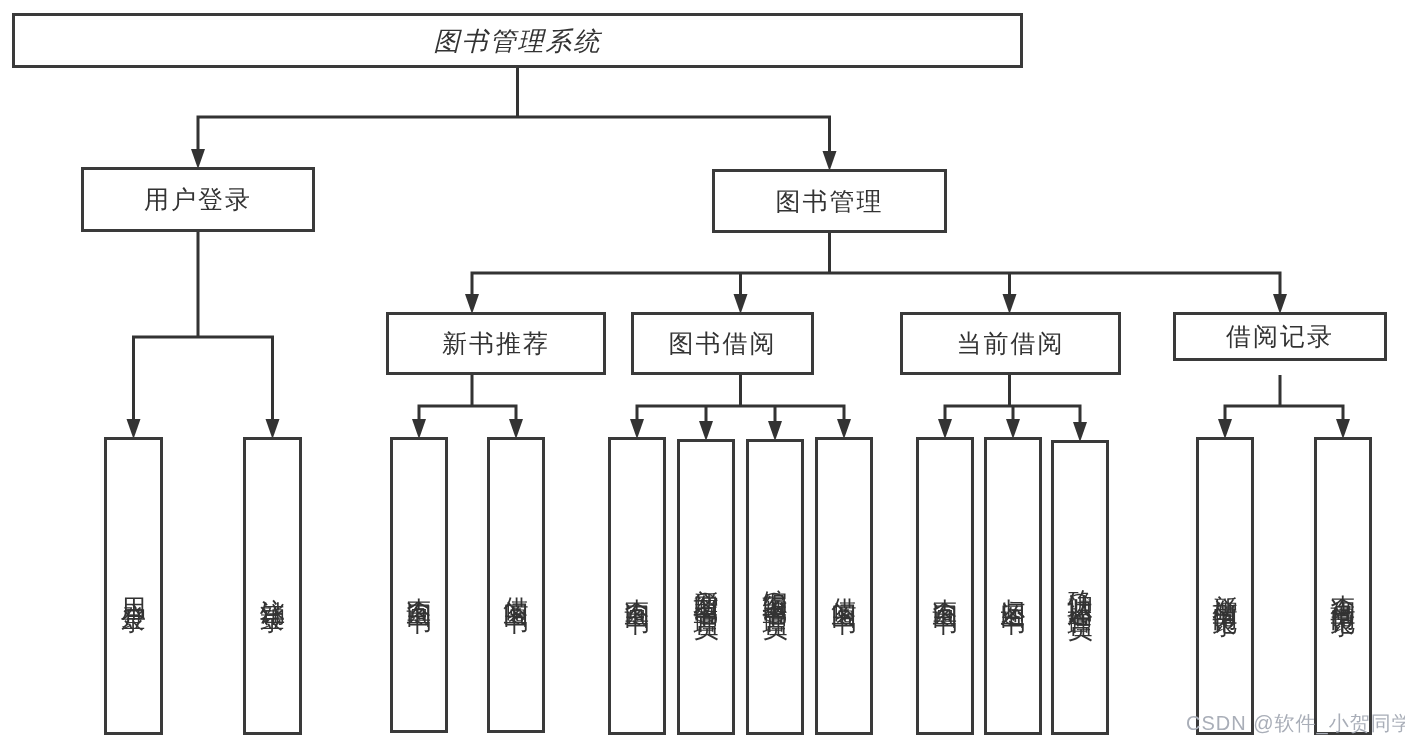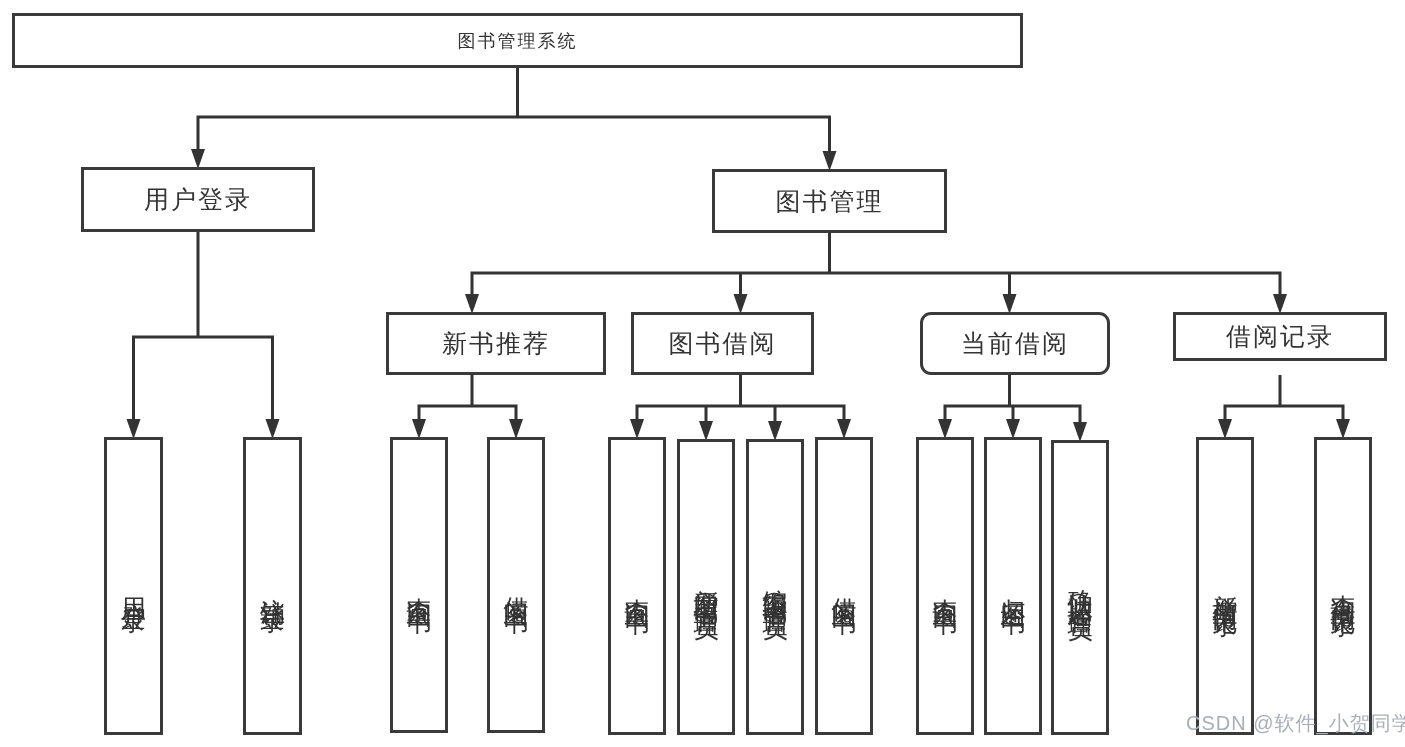--- a/index.html
+++ b/index.html
@@ -32,21 +32,22 @@
     z-index: 2;
   }
   .node .label {
     color: var(--text, #333333);
     font-size: 25px;
     letter-spacing: 2px;
     white-space: nowrap;
     line-height: 1;
   }
   .node.root .label {
-    font-size: 18px;
+    font-size: 26px;
+    font-style: italic;
   }
   .node.vert .label {
     writing-mode: vertical-rl;
     text-orientation: mixed;
     letter-spacing: 4px;
     font-size: 25px;
   }
   #watermark {
     position: absolute;
     left: 1186px;
@@ -93,21 +94,21 @@
       </div>
       <div class="node horiz" style="left: 712px; top: 169px; width: 235px; height: 64px;">
         <span class="label">图书管理</span>
       </div>
       <div class="node horiz" style="left: 362px; top: 312px; width: 220px; height: 63px; margin-left: 24px;">
         <span class="label">新书推荐</span>
       </div>
       <div class="node horiz" style="left: 631px; top: 312px; width: 183px; height: 63px;">
         <span class="label">图书借阅</span>
       </div>
-      <div class="node horiz" style="left: 920px; top: 312px; width: 190px; height: 63px; border-radius: 11px;">
+      <div class="node horiz" style="left: 900px; top: 312px; width: 221px; height: 63px;">
         <span class="label">当前借阅</span>
       </div>
       <div class="node horiz" style="left: 1173px; top: 312px; width: 214px; height: 49px;">
         <span class="label">借阅记录</span>
       </div>
       <div class="node vert" style="left: 104px; top: 437px; width: 59px; height: 298px;">
         <span class="label">用户登录</span>
       </div>
       <div class="node vert" style="left: 243px; top: 437px; width: 59px; height: 298px;">
         <span class="label">注销登录</span>

